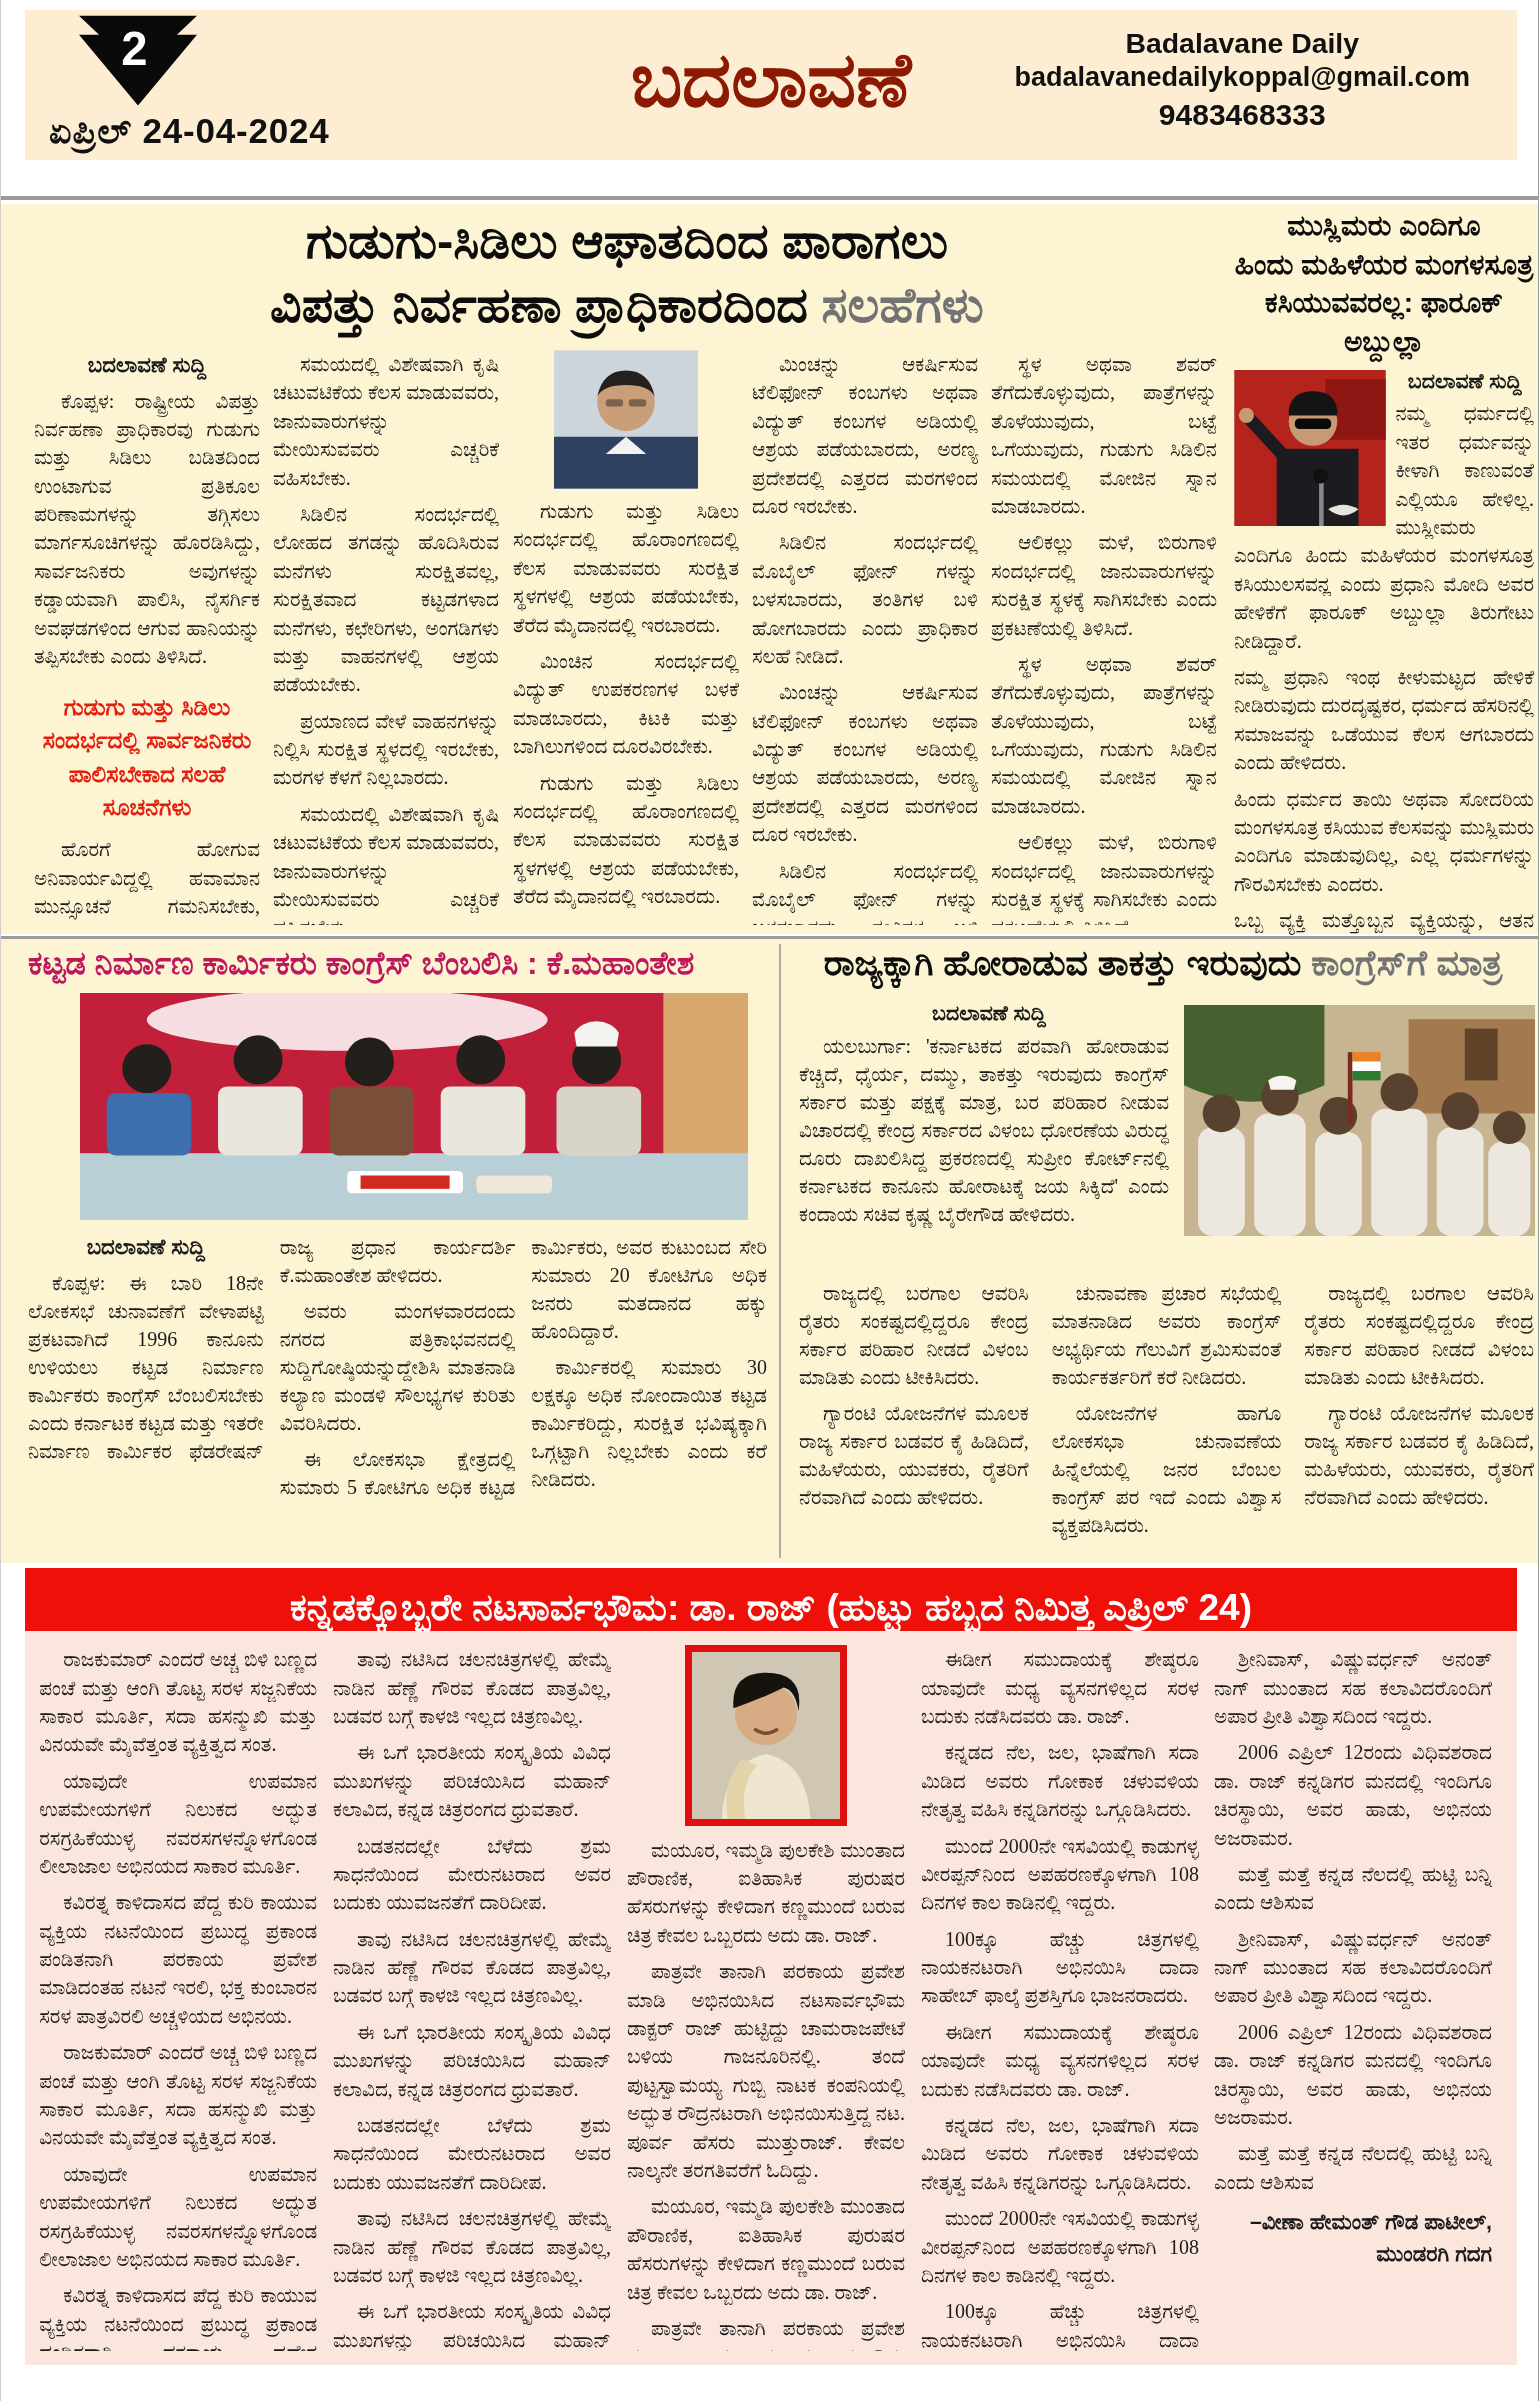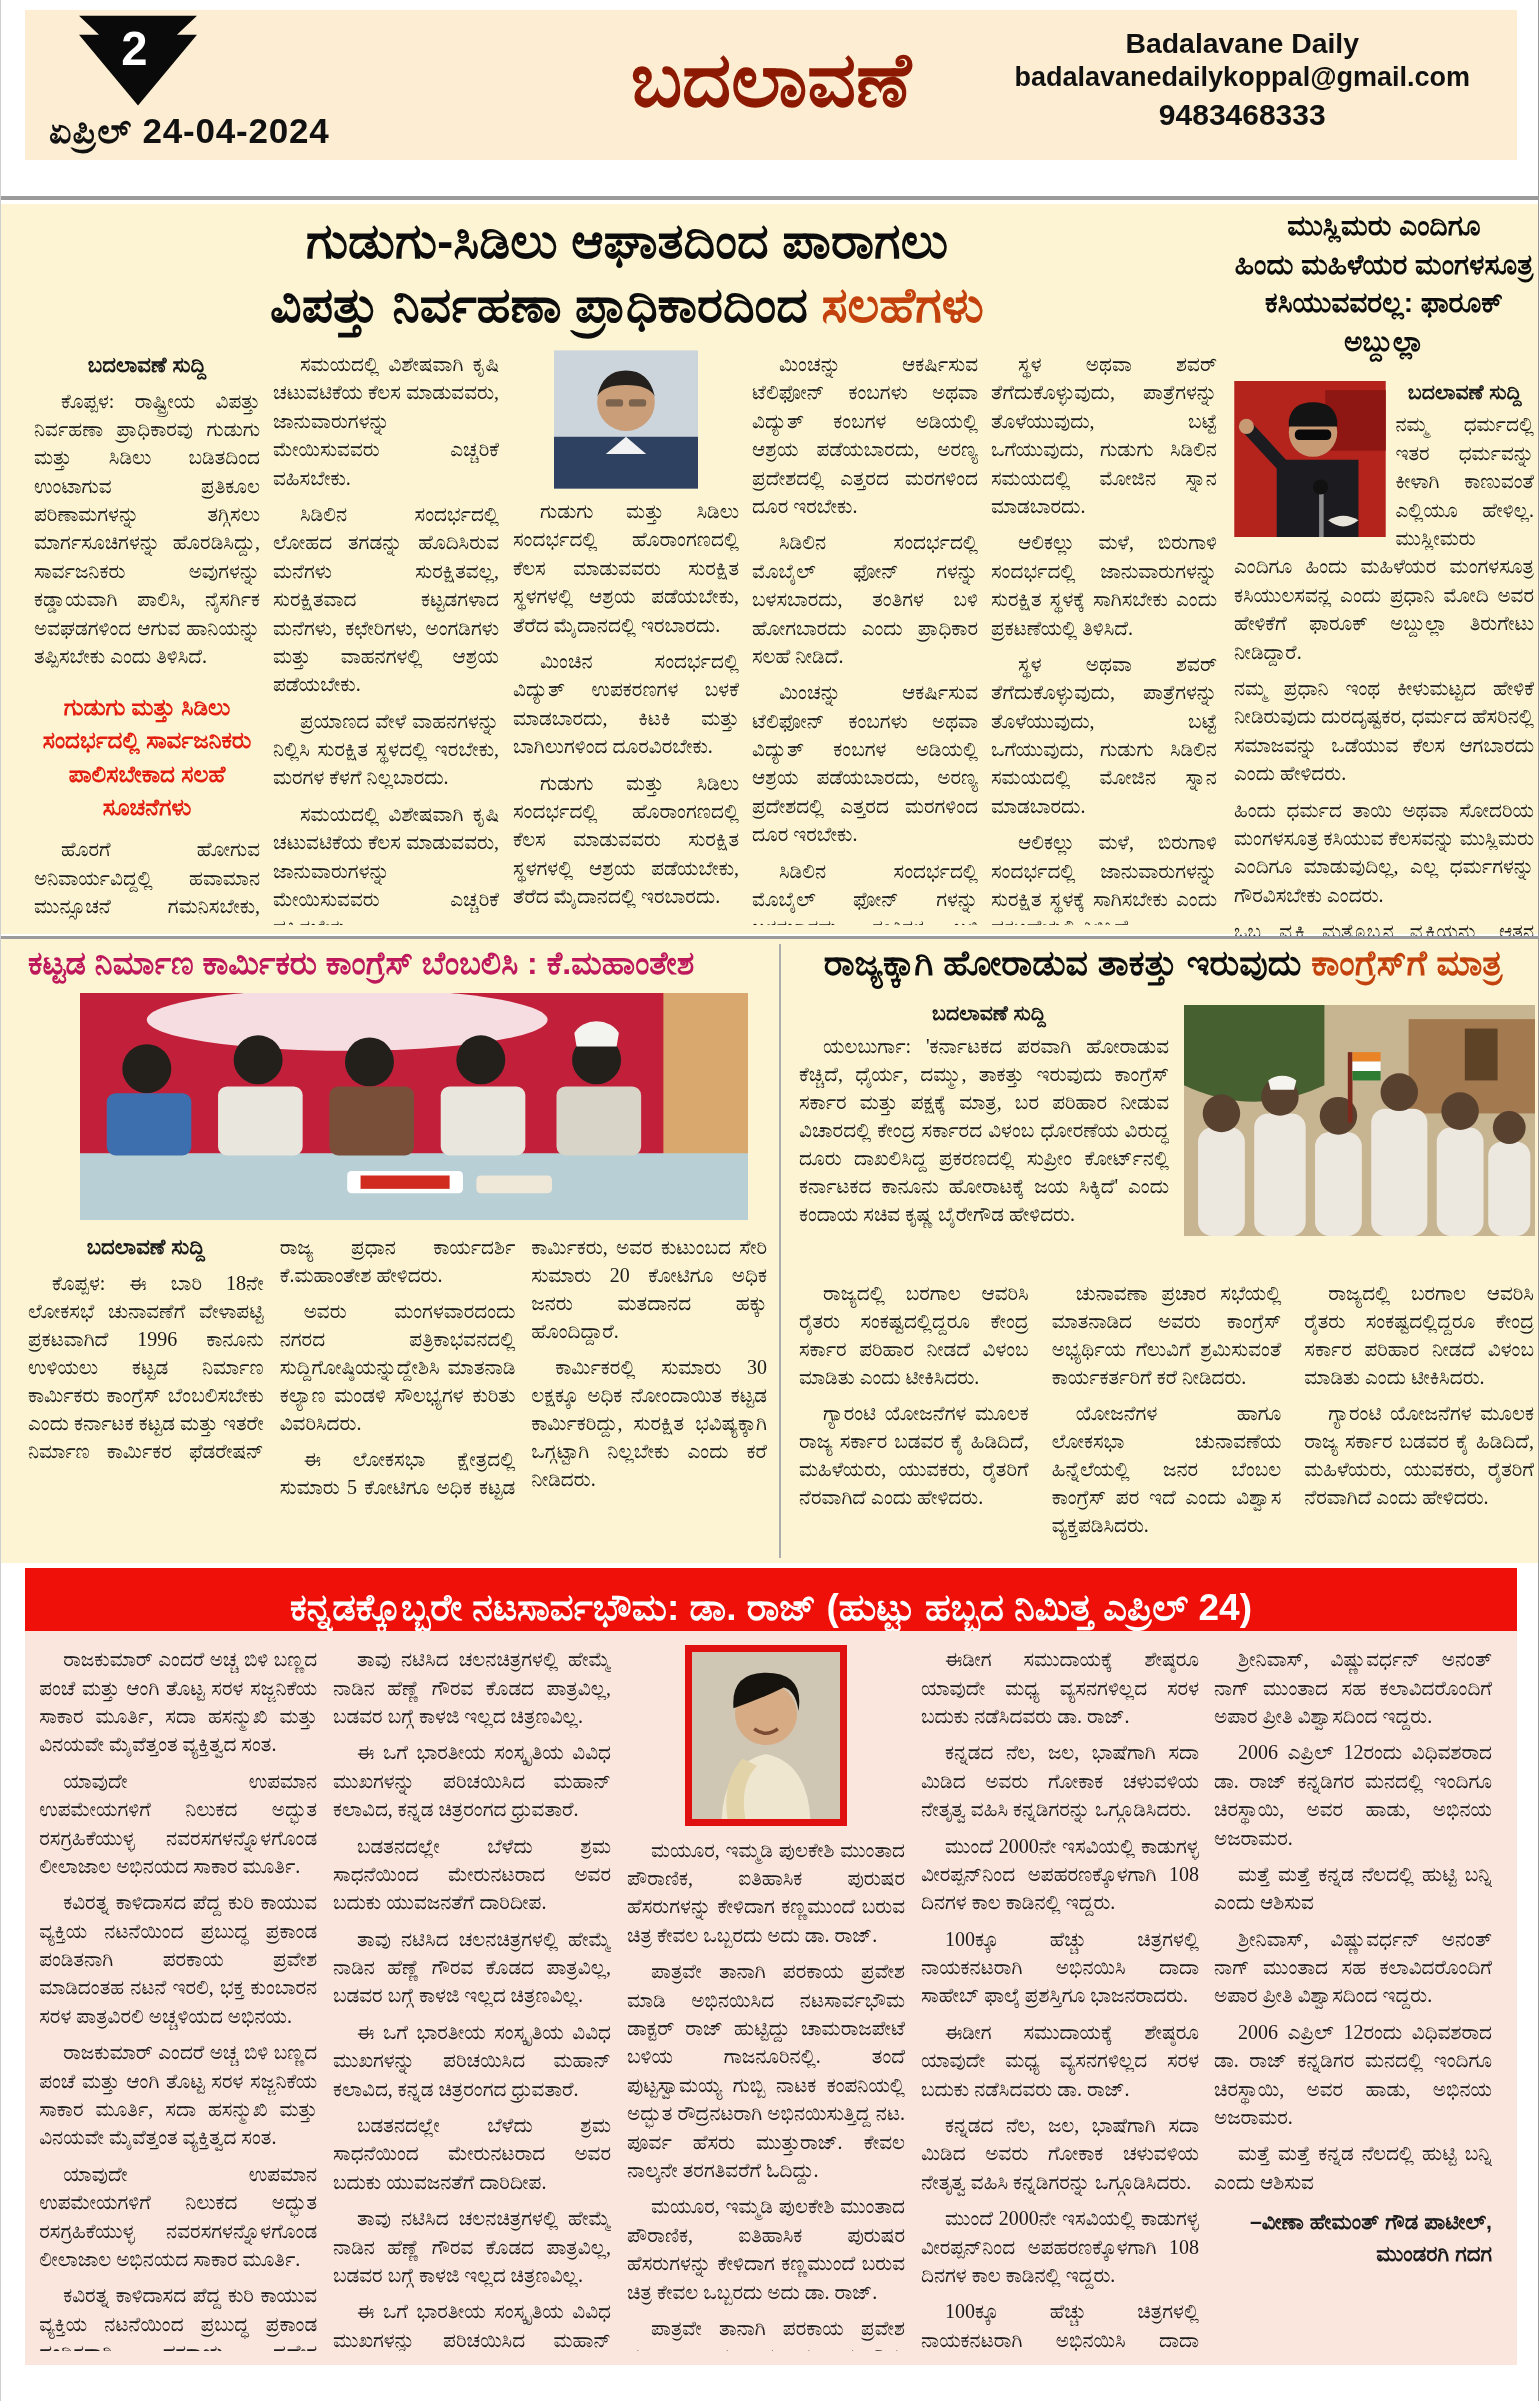--- a/index.html
+++ b/index.html
@@ -18,34 +18,34 @@
                  font-family:"Liberation Sans",sans-serif;font-weight:bold;color:#111;}
   .contact-block .l1{font-size:28.4px;line-height:1.25;}
   .contact-block .l2{font-size:27px;line-height:1.25;}
   .contact-block .l3{font-size:30px;line-height:1.3;}
   .hdiv1{position:absolute;left:0;top:196px;width:1539px;height:4px;background:#9b9b9b;}
   .hdiv2{position:absolute;left:0;top:936px;width:1539px;height:3.2px;background:#9b9b9b;}
   
   .main-section{position:absolute;left:0;top:204px;width:1539px;height:730px;background:#fcf4d2;}
   .lead-headline{position:absolute;left:32px;top:6.3px;width:1188px;text-align:center;
                  font-family:"Liberation Sans",sans-serif;font-weight:bold;font-size:49px;line-height:1.3;color:#0d0d0d;}
-  .red-txt{color:#c2410c;}
+  .red-txt{color:#737373;}
   .col{position:absolute;top:146px;width:226px;height:575px;font-size:20px;line-height:1.42;
        text-align:justify;overflow:hidden;}
   .col p.para{margin:0 0 8px 0;text-indent:27px;}
   .c1{left:33px;} .c2{left:272px;} .c3{left:512px;} .c4{left:751px;} .c5{left:990px;}
   .byline{font-family:"Liberation Sans",sans-serif;font-weight:bold;font-size:21.3px;
           text-align:center;margin:0 0 6.3px 0;}
   .subhead-box{color:#e31e0f;font-family:"Liberation Sans",sans-serif;font-weight:bold;
                font-size:23px;line-height:1.45;text-align:center;padding:12.6px 0 11px 0;}
   .lead-photo-wrap{width:144px;height:139px;margin:0 auto 8px auto;}
   
   .farooq{position:absolute;left:1233px;top:3.2px;width:300px;height:723px;}
   .farooq-headline{font-family:"Liberation Sans",sans-serif;font-weight:bold;font-size:28px;
-                   line-height:1.38;text-align:center;color:#0d0d0d;margin-bottom:15px;}
+                   line-height:1.38;text-align:center;color:#0d0d0d;margin-bottom:4px;}
   .farooq-body{font-size:20px;line-height:1.42;text-align:justify;height:584px;overflow:hidden;}
   .farooq-photo{float:left;width:152px;height:156px;margin:4.7px 9.5px 4.7px 0;}
   .farooq-byline{font-family:"Liberation Sans",sans-serif;font-weight:bold;font-size:20.5px;
                  text-align:center;margin:0 0 4.7px 0;}
   .farooq-body p{margin:0 0 8px 0;}
   
   .middle-section{position:absolute;left:0;top:939px;width:1539px;height:624px;background:#fcf4d2;}
   .vdiv{position:absolute;left:778px;top:4.7px;width:2.4px;height:614px;background:#adadad;}
   .workers{position:absolute;left:27px;top:4.7px;width:739px;height:614px;}
   .workers-headline{font-family:"Liberation Sans",sans-serif;font-weight:bold;font-size:32px;

